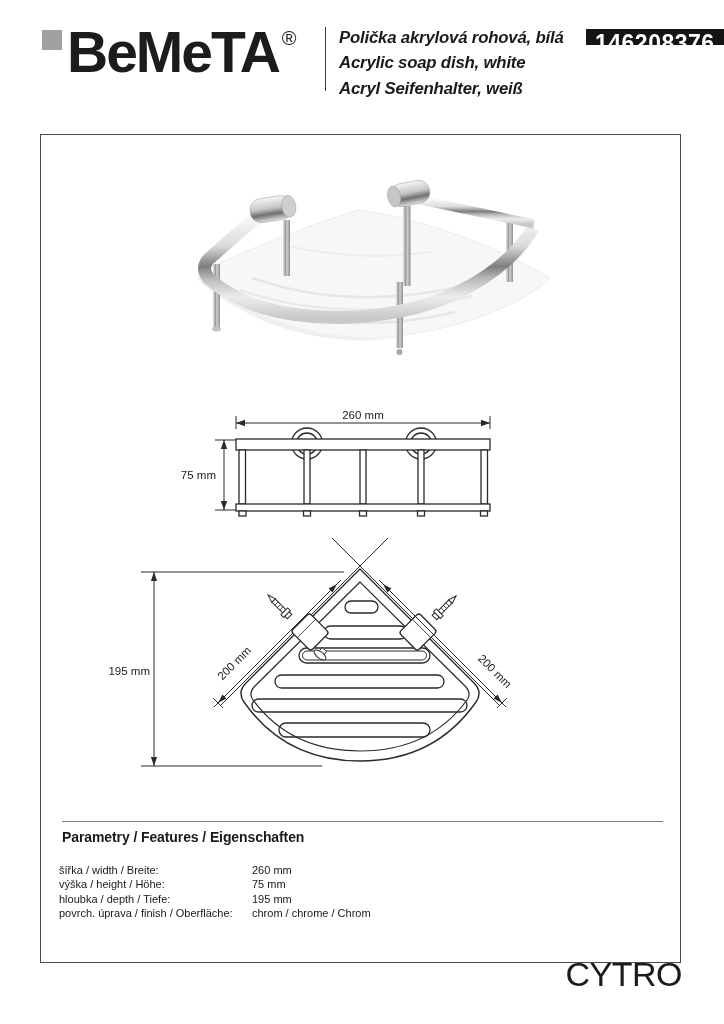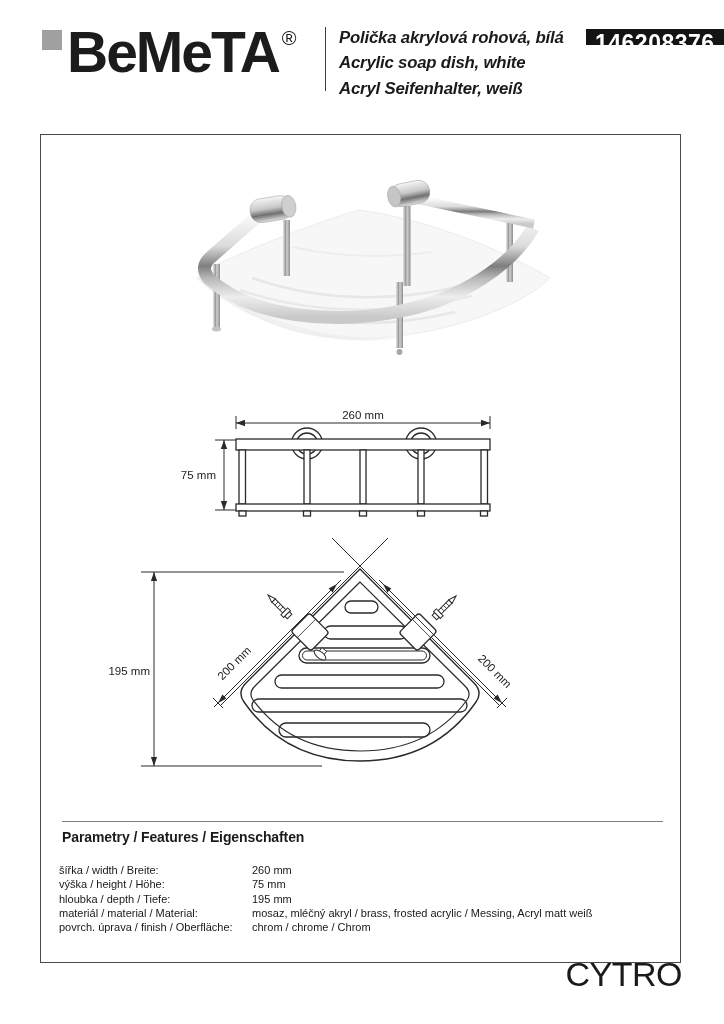--- a/index.html
+++ b/index.html
@@ -222,24 +222,20 @@
       </div>
       <div class="param-row">
         <span class="param-label">výška / height / Höhe:</span>
         <span class="param-value">75 mm</span>
       </div>
       <div class="param-row">
         <span class="param-label">hloubka / depth / Tiefe:</span>
         <span class="param-value">195 mm</span>
       </div>
       <div class="param-row">
-        <span class="param-label">materiál / material / Material:</span>
-        <span class="param-value">mosaz, mléčný akryl / brass, frosted acrylic / Messing, Acryl matt  weiß</span>
-      </div>
-      <div class="param-row">
         <span class="param-label">povrch. úprava / finish / Oberfläche:</span>
         <span class="param-value">chrom / chrome / Chrom</span>
       </div>
     </div>
   </div>
 
   <div class="series-name">CYTRO</div>
 
 </div>
 

